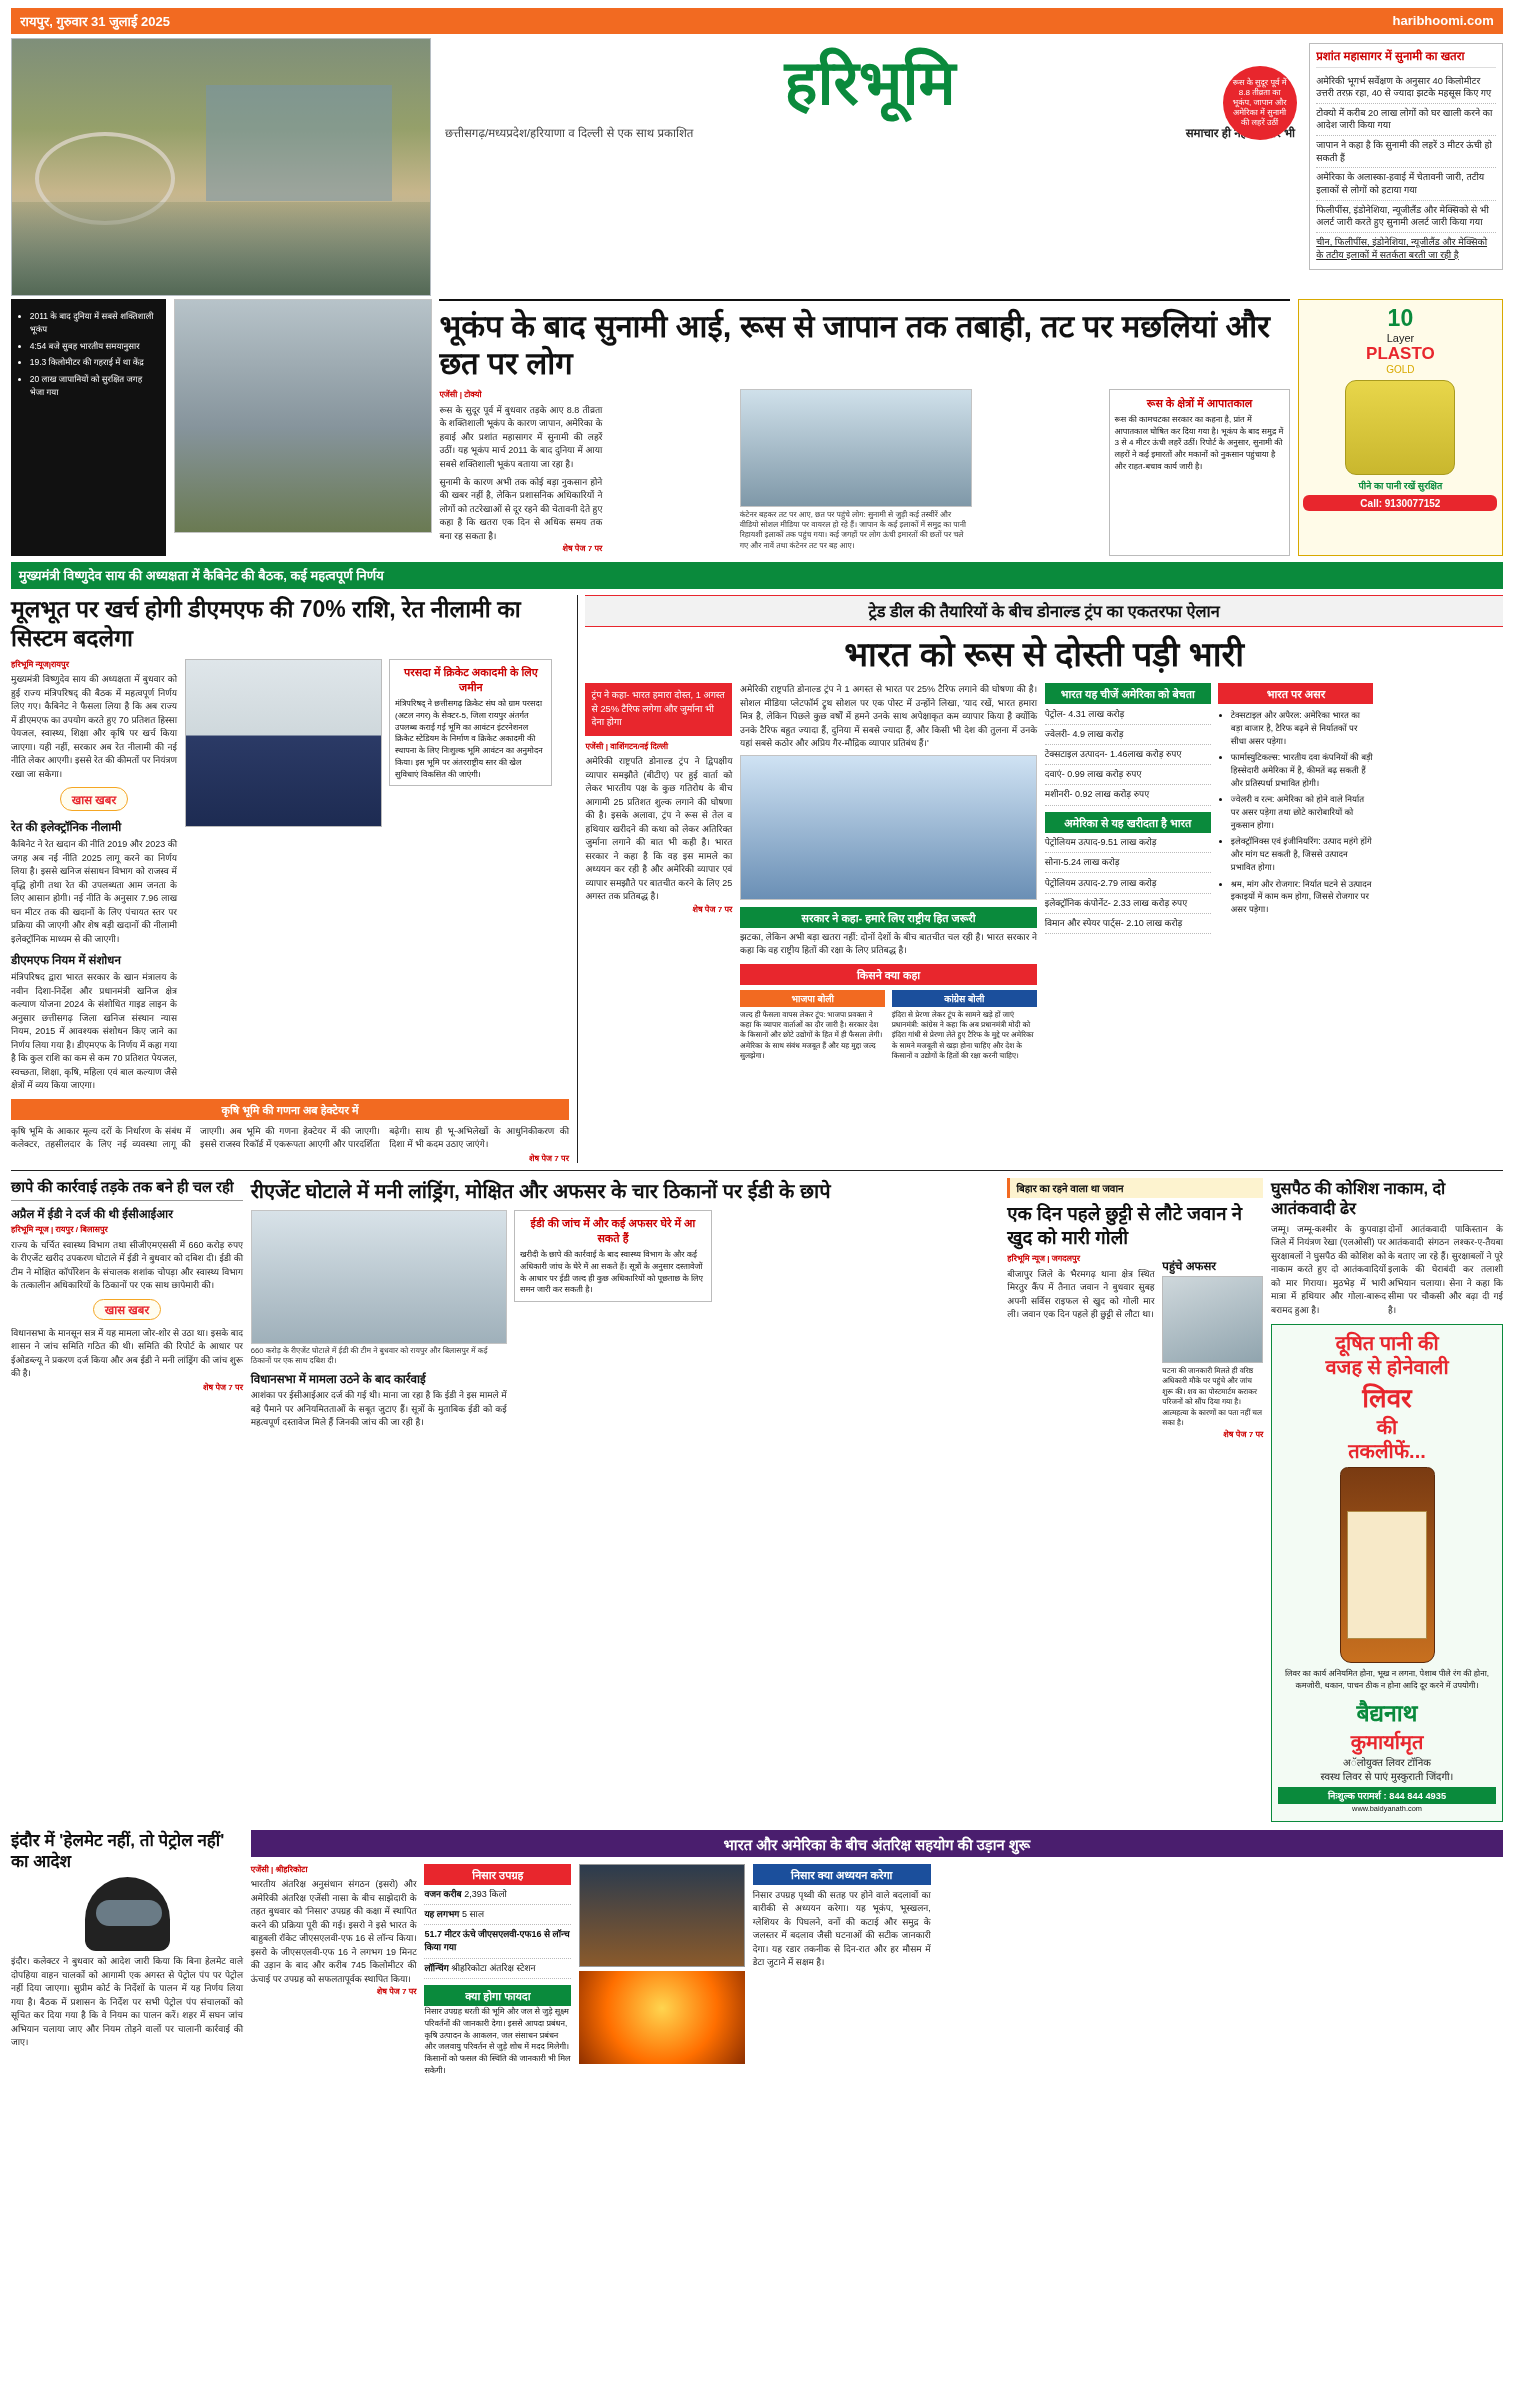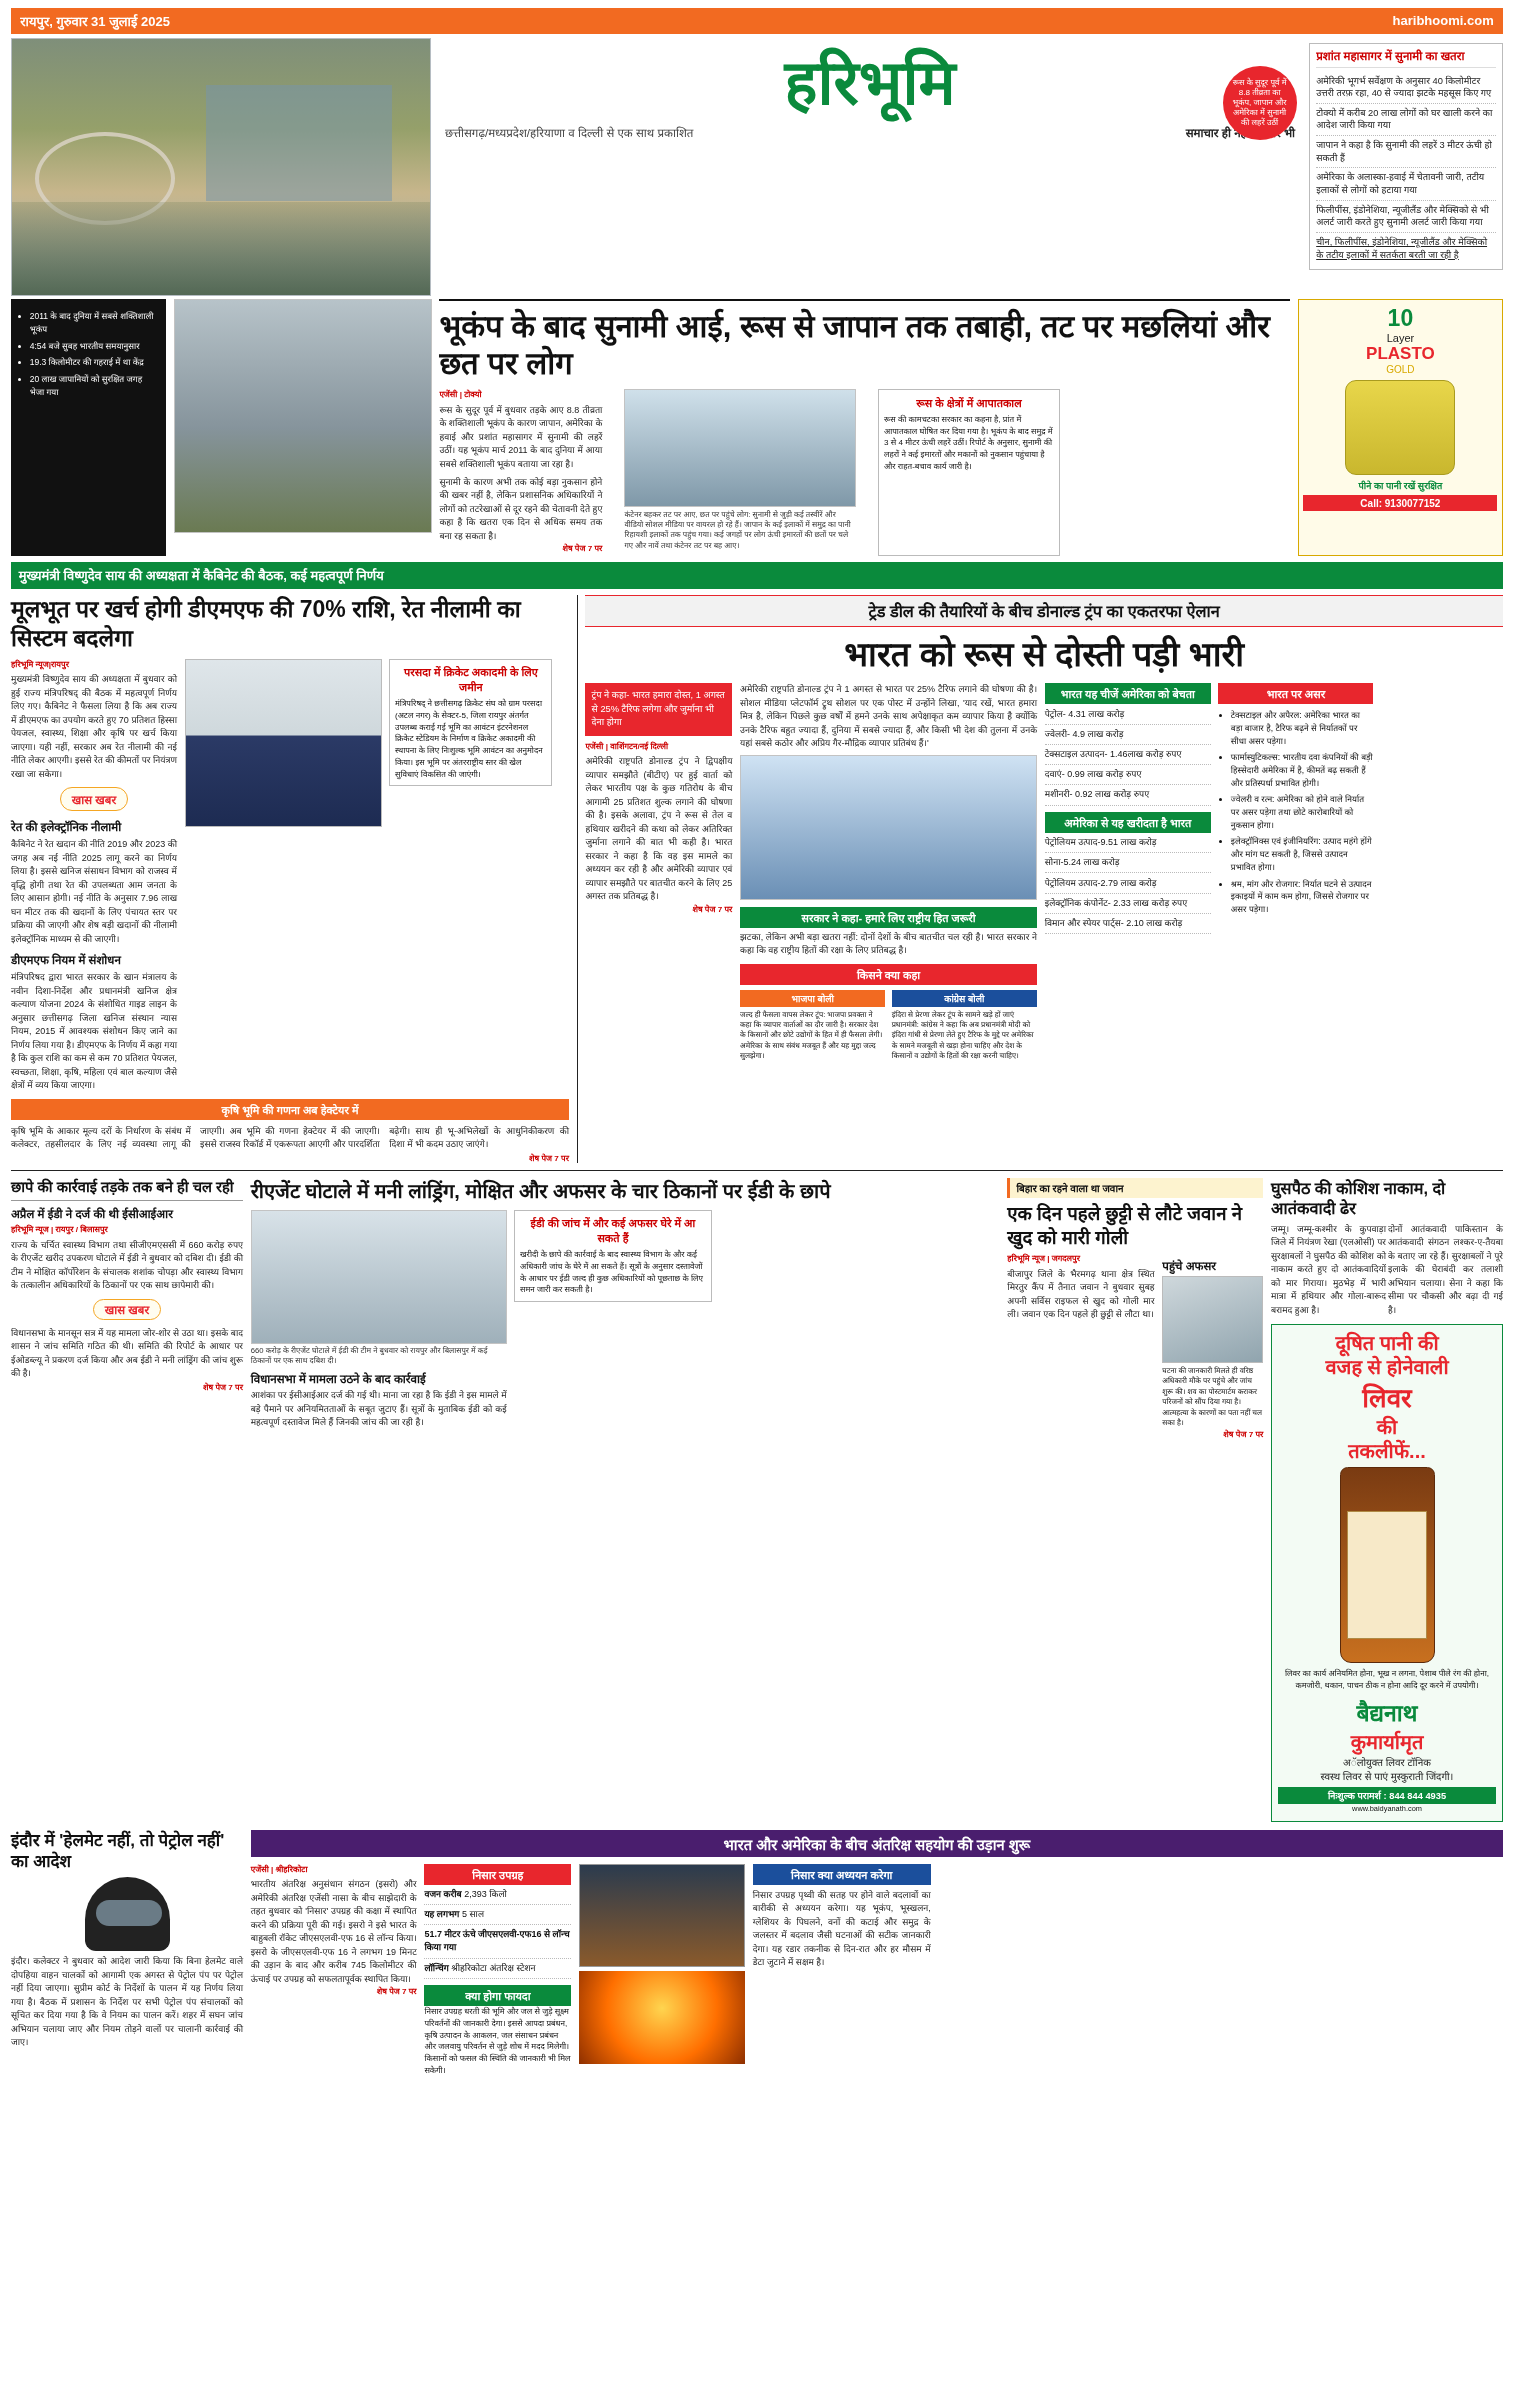--- a/index.html
+++ b/index.html
@@ -30,33 +30,33 @@
   .hl-item:last-child{border-bottom:none;text-decoration:underline;}
 
   .circle-note{width:74px;height:74px;border-radius:50%;background:#e8262d;color:#fff;font-size:8.1px;
                line-height:1.25;display:flex;align-items:center;justify-content:center;text-align:center;
                padding:7px;box-sizing:border-box;position:absolute;right:6.2px;top:28px;}
 
   
   .lead{display:flex;gap:7.7px;margin-top:3.1px;}
   .lead-main{flex:1;}
   .lead-head{font-size:31px;line-height:1.22;font-weight:bold;color:#111;border-top:2.3px solid #111;padding-top:6.2px;}
-  .lead-body{display:flex;gap:22px;margin-top:6.2px;}
+  .lead-body{display:flex;gap:22px;margin-top:6.2px;justify-content:space-between;}
   .col{font-size:9px;line-height:1.5;text-align:justify;color:#222;}
   .byline{font-size:8.1px;color:#c00;font-weight:bold;margin-bottom:2.3px;}
   .photo{background:linear-gradient(160deg,#9fb6c4,#6d8494);position:relative;overflow:hidden;border:0.8px solid #c3c3c3;}
   .cap{font-size:7.7px;color:#333;line-height:1.35;padding-top:2.3px;}
 
   .side-box{border:0.8px solid #bbb;padding:4.6px;}
   .side-box h4{margin:0 0 3.9px 0;font-size:11px;text-align:center;color:#c00;}
 
   .ad-tank{border:0.8px solid #d8a900;background:#fffbe8;text-align:center;padding:4.6px;}
   .ad-tank .bigname{font-size:17px;font-weight:bold;color:#e8262d;}
   .ad-tank .sub{font-size:9.3px;color:#0a8a3c;font-weight:bold;}
-  .ad-tank .call{background:#e8262d;color:#fff;font-size:10px;font-weight:bold;padding:2.3px;margin-top:3.1px;}
+  .ad-tank .call{background:#e8262d;color:#fff;font-size:10px;font-weight:bold;padding:2.3px;margin-top:3.1px;border-radius:6px;}
 
   
   .ribbon{background:#0a8a3c;color:#fff;font-size:13px;font-weight:bold;padding:4.6px 7.7px;margin-top:6.2px;}
 
   
   .mid{display:flex;gap:7.7px;margin-top:6.2px;}
   .mid-left{width:558px;}
   .mid-right{flex:1;border-left:1.5px solid #222;padding-left:7.7px;}
 
   .h2{font-size:23px;line-height:1.25;font-weight:bold;color:#111;}

